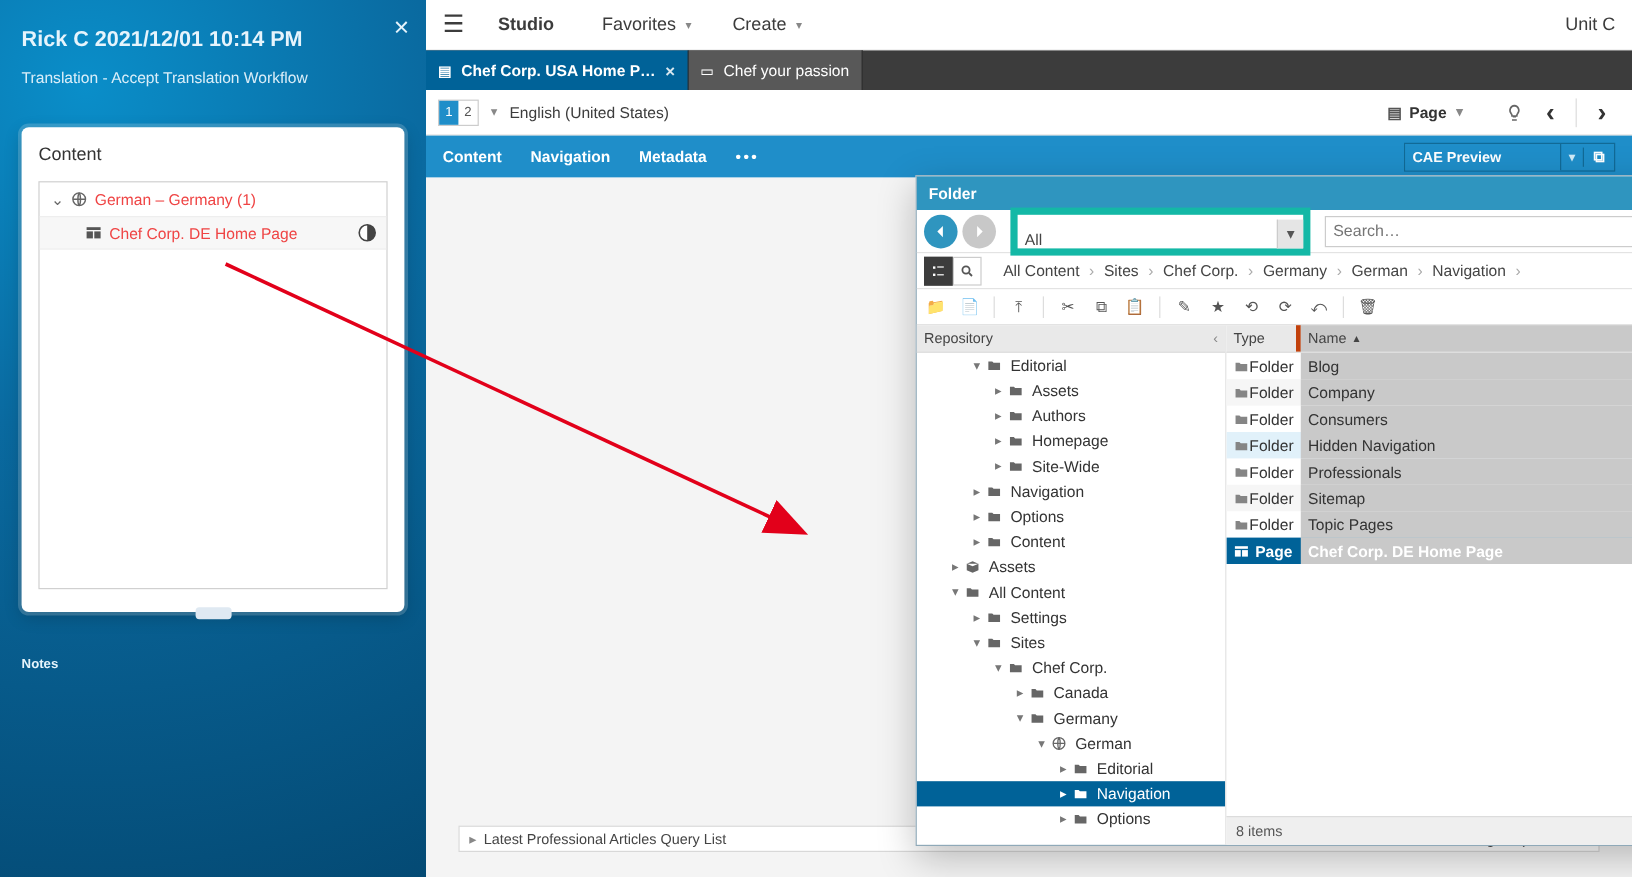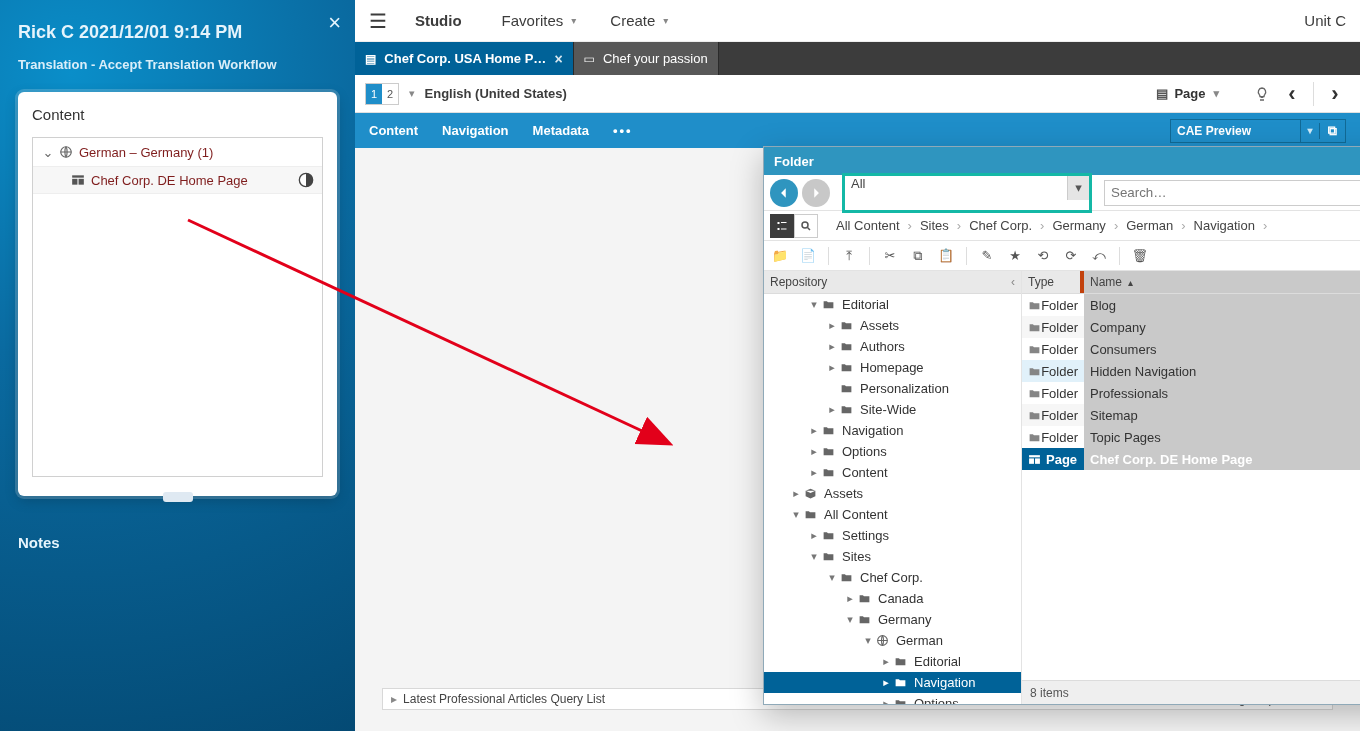--- a/index.html
+++ b/index.html
@@ -2,32 +2,32 @@
 <html><head>
 <meta charset="utf-8">
 <style>
 html,body{margin:0;padding:0;height:100%;font-family:"Segoe UI","Helvetica Neue",Arial,sans-serif;font-size:13px;color:#222;overflow:hidden}
 *{box-sizing:border-box}
 .app{display:flex;width:1360px;height:731px;position:relative;background:#fff}
 
 .sidepanel{width:355px;height:100%;background:radial-gradient(circle at 20% 10%,#0a8ec9 0%,#0a6aa0 40%,#044a74 100%);color:#e6f4fc;padding:18px;position:relative;display:flex;flex-direction:column}
 .sidepanel .close{position:absolute;top:10px;right:14px;font-size:22px;cursor:pointer;color:#e6f4fc}
 .sidetitle{font-size:18px;font-weight:600;margin-top:4px;margin-bottom:14px}
-.sidesubtitle{font-size:13px;font-weight:700;margin-bottom:20px;opacity:.95}
+.sidesubtitle{font-size:13px;font-weight:400;margin-bottom:34px;opacity:.95}
 .contentcard{background:#fff;color:#222;border-radius:6px;padding:14px;height:404px;position:relative;box-shadow:0 0 0 3px rgba(255,255,255,.18),0 4px 14px rgba(0,0,0,.2)}
 .contentcard h3{margin:0 0 14px;font-size:15px;font-weight:400;color:#333}
 .treearea{border:1px solid #d0d0d0;height:340px;overflow:auto;font-size:13px}
 .treearea .row{display:flex;align-items:center;height:28px;padding-left:6px}
 .treearea .row .chev{width:18px;display:flex;justify-content:center;color:#666}
 .treearea .row .ico{width:18px;display:flex;justify-content:center;color:#666}
-.treearea .row .lbl{padding-left:4px;color:#7f1d1d}
+.treearea .row .lbl{padding-left:4px;color:#ef4444}
 .treearea .childrow{background:#f7f7f7;padding-left:36px;border-top:1px solid #eee;border-bottom:1px solid #eee}
 .translbadge{margin-left:auto;margin-right:6px;width:18px;color:#444}
 .cardfoot{position:absolute;bottom:-6px;left:50%;transform:translateX(-50%);width:30px;height:10px;background:#dfe9f2;border-radius:3px}
-.sectionlabel{font-size:15px;font-weight:600;margin-top:38px;margin-bottom:10px}
+.sectionlabel{font-size:11px;font-weight:600;margin-top:38px;margin-bottom:10px}
 .notesbox{background:rgba(255,255,255,.07);border-radius:4px;padding:14px;font-size:13px;color:#e6f4fc;min-height:88px}
 
 .main{flex:1;position:relative;background:#fff;overflow:hidden}
 .topbar{height:42px;display:flex;align-items:center;padding:0 14px;color:#3c3c3c;font-size:15px;border-bottom:1px solid #eee}
 .topbar .burger{font-size:20px;margin-right:28px;cursor:pointer}
 .topbar .brand{font-weight:600;margin-right:40px}
 .topbar .menuitem{display:flex;align-items:center;margin-right:34px;color:#3c3c3c;cursor:pointer}
 .topbar .menuitem .dd{margin-left:8px;font-size:10px;color:#888}
 .topbar .spacer{flex:1}
 .topbar .userlabel{color:#3c3c3c}
@@ -36,21 +36,21 @@
 .tabstrip .tab{display:flex;align-items:center;padding:0 10px;color:#fff;font-size:13px;cursor:pointer;border-right:1px solid #2a2a2a}
 .tabstrip .tab.active{background:#006298;font-weight:600}
 .tabstrip .tab .ico{margin-right:8px;font-size:12px}
 .tabstrip .tab .close{margin-left:8px;font-size:14px;opacity:.85}
 
 .docbar{height:38px;display:flex;align-items:center;padding:0 10px;border-bottom:1px solid #e0e0e0;background:#fff}
 .docbar .switch{display:flex;border:1px solid #ccc}
 .docbar .switch span{width:16px;height:20px;display:flex;align-items:center;justify-content:center;font-size:11px;color:#555}
 .docbar .switch span.active{background:#1f8ec9;color:#fff}
 .docbar .dd{margin:0 10px;color:#888}
-.docbar .lang{font-weight:700;color:#3c3c3c}
+.docbar .lang{font-weight:400;color:#3c3c3c}
 .docbar .spacer{flex:1}
 .docbar .pagepick{display:flex;align-items:center;margin-right:18px;color:#333;font-weight:600}
 .docbar .pagepick .ico{margin-right:6px;color:#555}
 .docbar .ctl{width:30px;height:28px;display:flex;align-items:center;justify-content:center;color:#333;font-size:16px;cursor:pointer}
 .docbar .sep{width:1px;height:24px;background:#ddd;margin:0 6px}
 
 .bluebar{height:35px;background:#1f8ec9;display:flex;align-items:center;color:#fff;padding:0 14px;font-weight:600}
 .bluebar .item{margin-right:24px;cursor:pointer}
 .bluebar .dots{letter-spacing:2px}
 .bluebar .spacer{flex:1}
@@ -61,21 +61,21 @@
 
 .docbody{position:absolute;top:148px;left:0;right:0;bottom:0;background:#f4f4f4}
 .docbody .ftrow{height:22px;background:#fff;border:1px solid #d8d8d8;display:flex;align-items:center;padding:0 8px;font-size:12px;color:#444;margin:0 27px}
 
 .library{position:absolute;top:146px;left:408px;width:937px;height:559px;background:#fff;border:1px solid #8fa9b8;box-shadow:0 10px 30px rgba(0,0,0,.25);display:flex;flex-direction:column;z-index:30}
 .lib-titlebar{height:28px;background:#2f95bf;color:#fff;display:flex;align-items:center;padding:0 10px;font-weight:600}
 .lib-nav{height:36px;display:flex;align-items:center;padding:0 6px;border-bottom:1px solid #e3e3e3;gap:4px}
 .lib-nav .navbtn{width:28px;height:28px;border-radius:14px;display:flex;align-items:center;justify-content:center;color:#fff;font-size:16px}
 .lib-nav .back{background:#2f95bf}
 .lib-nav .fwd{background:#c8c8c8}
-.lib-nav .combo{flex:0 0 250px;height:40px;border:3px solid #14b8a6;display:flex;align-items:flex-start;padding-left:6px;margin:0 8px;color:#444}
+.lib-nav .combo{flex:0 0 250px;height:40px;border:6px solid #14b8a6;display:flex;align-items:flex-end;padding-left:6px;margin:0 8px;color:#444}
 .lib-nav .combo .dd{margin-left:auto;width:22px;height:24px;display:flex;align-items:center;justify-content:center;background:#e5e5e5;border-left:1px solid #ccc;color:#555}
 .lib-nav .search{flex:1;height:26px;border:1px solid #ccc;padding:0 6px;color:#888}
 .lib-crumbs{height:30px;display:flex;align-items:center;padding:0 6px;font-size:13px;color:#444;border-bottom:1px solid #e3e3e3}
 .lib-crumbs .togglegrp{display:flex;margin-right:10px}
 .lib-crumbs .toggle{width:24px;height:24px;border:1px solid #ccc;display:flex;align-items:center;justify-content:center;color:#555}
 .lib-crumbs .toggle.active{background:#3c3c3c;color:#fff;border-color:#3c3c3c}
 .lib-crumbs .crumb{padding:0 8px}
 .lib-crumbs .sep{color:#aaa}
 .lib-tools{height:30px;display:flex;align-items:center;padding:0 6px;border-bottom:1px solid #e3e3e3;gap:8px;color:#555}
 .lib-tools .tool{width:20px;text-align:center;cursor:pointer}
@@ -113,21 +113,21 @@
 svg{display:block}
 .globeicon{width:14px;height:14px}
 </style>
 </head>
 <body>
 
 <div class="app">
 
   <div class="sidepanel">
     <div class="close">×</div>
-    <div class="sidetitle">Rick C 2021/12/01 9:14 PM</div>
+    <div class="sidetitle">Rick C 2021/12/01 10:14 PM</div>
     <div class="sidesubtitle">Translation - Accept Translation Workflow</div>
 
     <div class="contentcard">
       <h3>Content</h3>
       <div class="treearea">
         <div class="row">
           <span class="chev">⌄</span>
           <span class="ico">
             <svg class="globeicon" viewBox="0 0 24 24" fill="none" stroke="#666" stroke-width="2">
                 <circle cx="12" cy="12" r="9"></circle>
@@ -335,29 +335,20 @@
               <div class="node" style="padding-left: 60px;">
                 <span class="exp">▸</span>
                 <span class="ico">
                   <svg width="13" height="13" viewBox="0 0 24 24" fill="currentColor">
                     <path d="M3 6h6l2 2h10v11H3z"></path>
                   </svg>
                 </span>
                 <span class="lbl">Homepage</span>
               </div>
               <div class="node" style="padding-left: 60px;">
-                <span class="exp"></span>
-                <span class="ico">
-                  <svg width="13" height="13" viewBox="0 0 24 24" fill="currentColor">
-                    <path d="M3 6h6l2 2h10v11H3z"></path>
-                  </svg>
-                </span>
-                <span class="lbl">Personalization</span>
-              </div>
-              <div class="node" style="padding-left: 60px;">
                 <span class="exp">▸</span>
                 <span class="ico">
                   <svg width="13" height="13" viewBox="0 0 24 24" fill="currentColor">
                     <path d="M3 6h6l2 2h10v11H3z"></path>
                   </svg>
                 </span>
                 <span class="lbl">Site-Wide</span>
               </div>
               <div class="node" style="padding-left: 42px;">
                 <span class="exp">▸</span>

